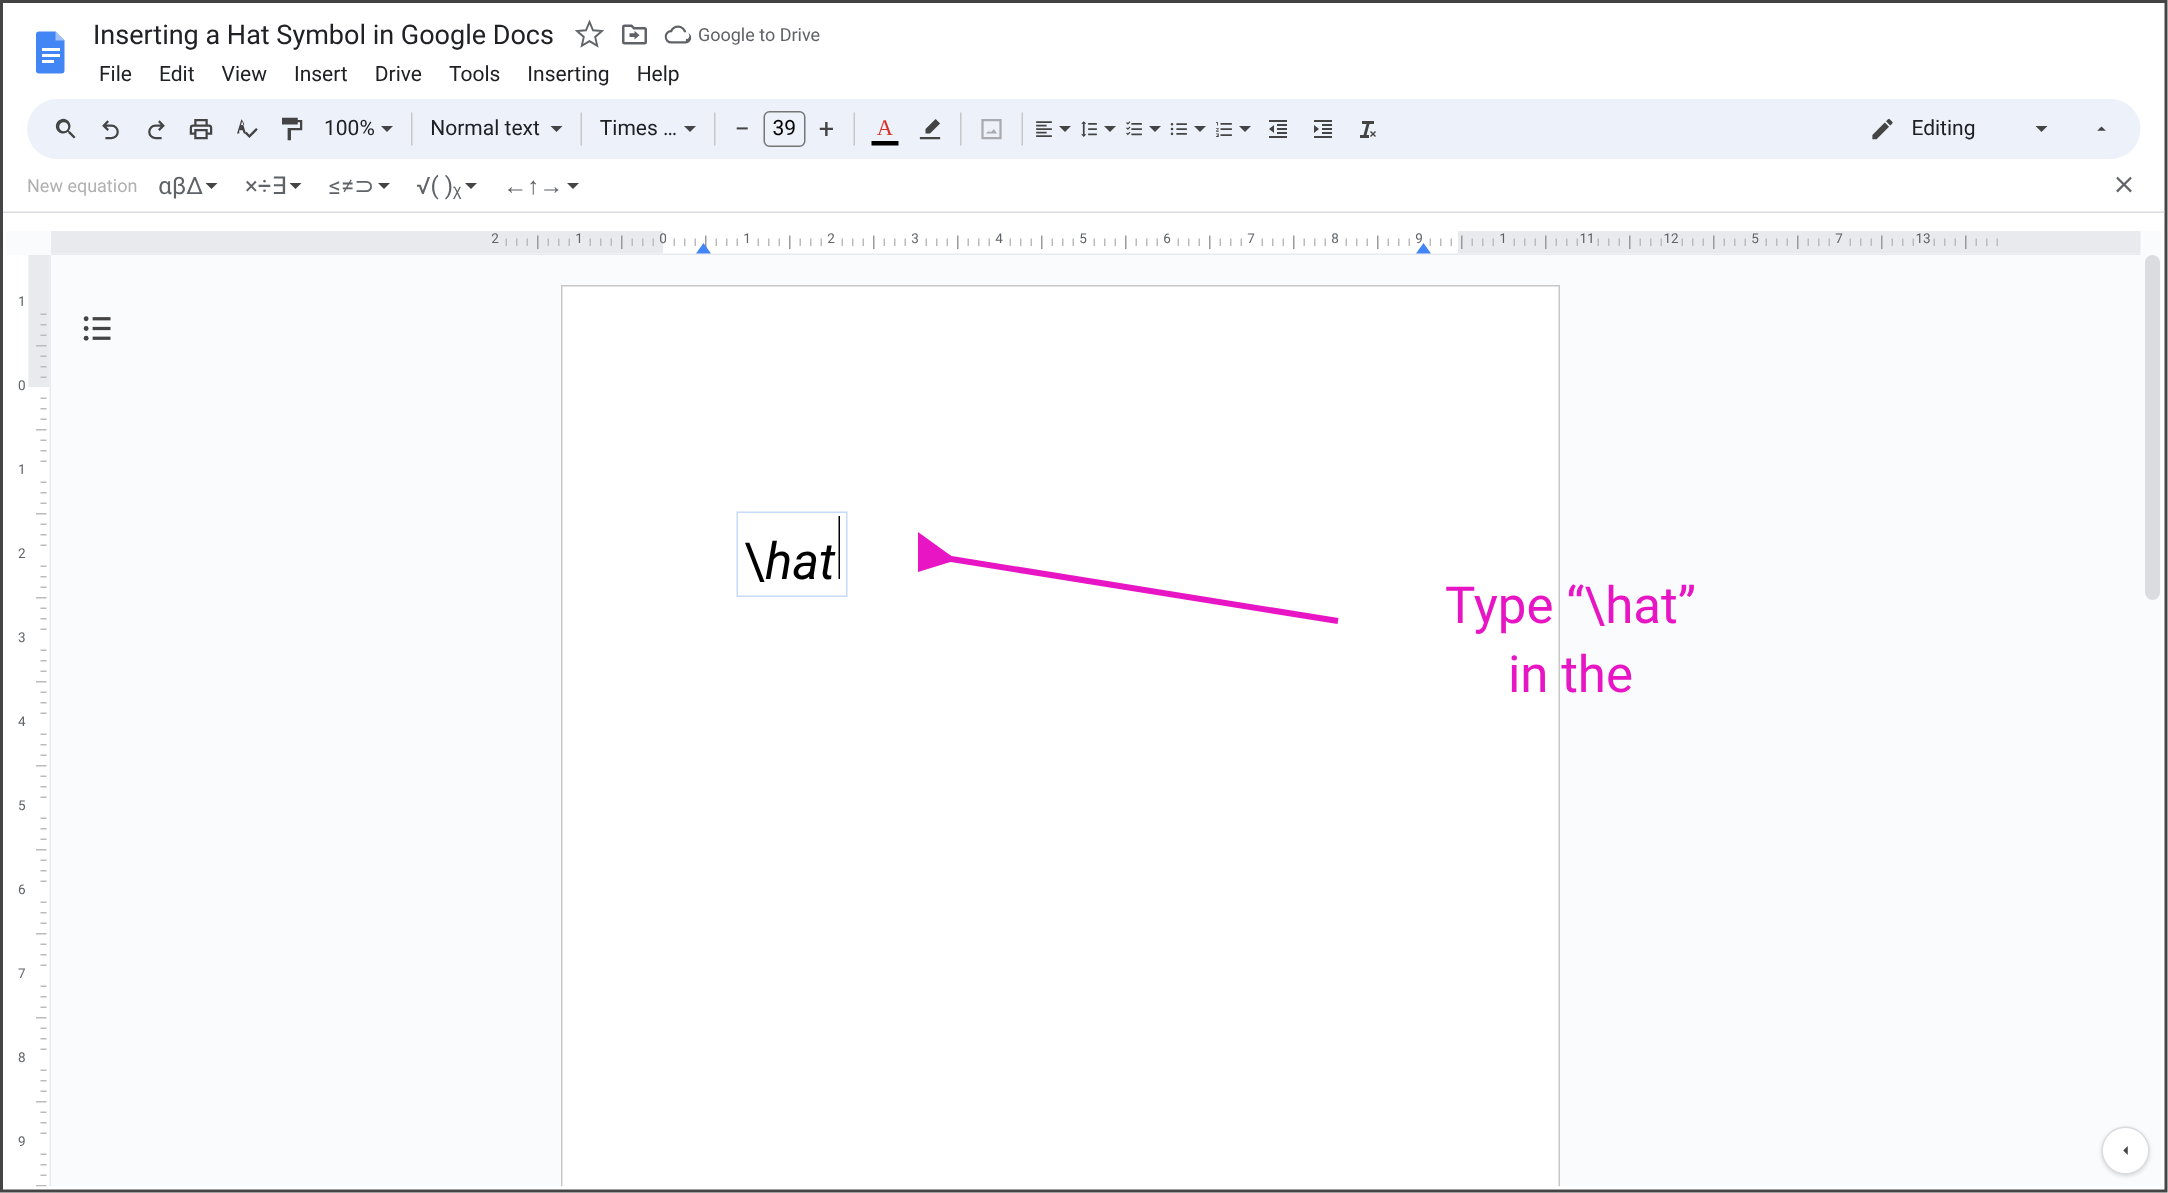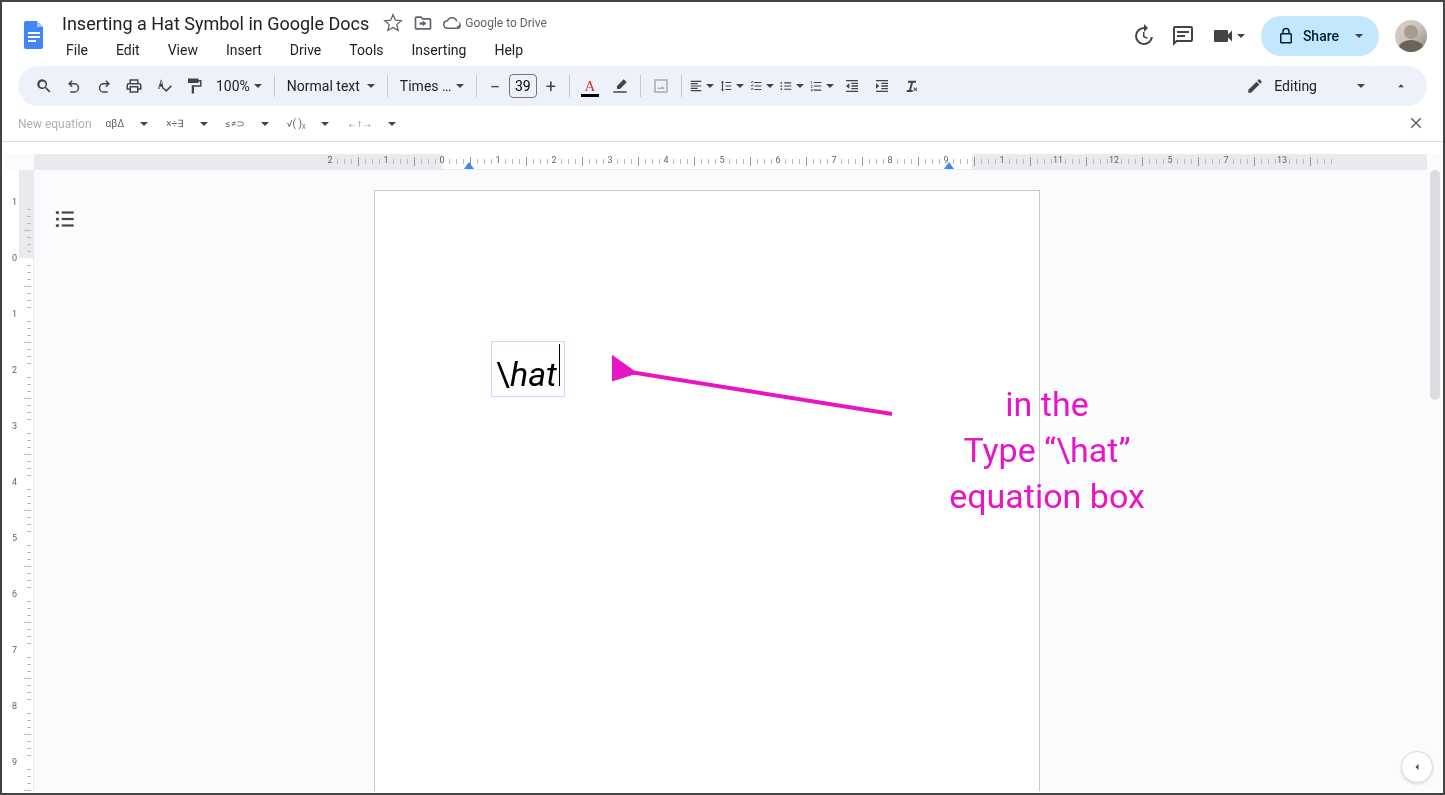--- a/index.html
+++ b/index.html
@@ -4,21 +4,21 @@
 <style>
 *{box-sizing:border-box;margin:0;padding:0;font-family:"Google Sans",Roboto,Arial,sans-serif}
 body{width:1445px;height:795px;overflow:hidden;background:#fff;border:2px solid #444;position:relative}
 #header{height:64px;display:flex;align-items:flex-start;padding:8px 12px 0 12px}
 #logo{width:40px;height:40px;display:flex;align-items:center;justify-content:center;margin-top:4px}
 #titlecol{flex:0 0 auto;margin-left:4px}
 #titlerow{display:flex;align-items:center;gap:10px;height:26px}
 #doctitle{font-size:18px;color:#202124;padding:2px 4px}
 .titleicon{width:20px;height:20px;fill:#5f6368;cursor:pointer}
 #savestatus{font-size:12px;color:#5f6368;display:flex;align-items:center;gap:4px}
-#menurow{display:flex;gap:12px;margin-top:2px}
+#menurow{display:flex;gap:2px;margin-top:2px}
 .menuitem{font-size:14px;color:#202124;padding:4px 8px;border-radius:4px;cursor:pointer}
 #headerright{margin-left:auto;display:flex;align-items:center;gap:16px;margin-top:6px;padding-right:4px}
 .hicon{width:24px;height:24px;fill:#444;cursor:pointer}
 #sharebtn{background:#c2e7ff;border-radius:40px;height:40px;display:flex;align-items:center;padding:0 8px 0 16px;gap:8px;cursor:pointer}
 #sharebtn span{font-size:14px;font-weight:500;color:#001d35}
 #sharedrop{width:24px;display:flex;justify-content:center;border-left:none}
 #avatar{width:32px;height:32px;border-radius:50%;background:linear-gradient(135deg,#d7d2cc 0%,#c9c3bb 50%,#8b8378 100%);cursor:pointer;position:relative;overflow:hidden}
 #avatar::after{content:"";position:absolute;width:14px;height:14px;background:#a89c8e;border-radius:50%;top:5px;left:9px}
 #avatar::before{content:"";position:absolute;width:26px;height:18px;background:#6b6358;border-radius:50% 50% 0 0;bottom:-6px;left:3px}
 #toolbar{margin:0 16px;background:#edf2fa;border-radius:24px;height:40px;display:flex;align-items:center;padding:0 12px;gap:2px}
@@ -28,21 +28,21 @@
 .caret{width:0;height:0;border-left:4px solid transparent;border-right:4px solid transparent;border-top:4px solid #444}
 #fontsize{display:flex;align-items:center;gap:2px}
 #fontsize input{width:28px;height:24px;text-align:center;border:1px solid #747775;border-radius:4px;font-size:14px;background:transparent}
 .fsbtn{width:24px;height:24px;display:flex;align-items:center;justify-content:center;cursor:pointer;font-size:18px;color:#444;border-radius:4px}
 #textcolor{position:relative}
 #textcolor::after{content:"";position:absolute;bottom:3px;left:5px;width:18px;height:3px;background:#000}
 #editing{margin-left:auto;display:flex;align-items:center;gap:10px;padding:0 10px;cursor:pointer}
 #editing span{font-size:14px;color:#202124}
 #collapse{width:28px;height:28px;display:flex;align-items:center;justify-content:center;cursor:pointer;margin-left:10px;fill:#444}
 #eqbar{height:36px;border-bottom:1px solid #dadce0;display:flex;align-items:center;padding:0 16px;gap:10px;font-size:12px;color:#80868b;position:relative}
-#eqbar .eqgrp{display:flex;align-items:center;gap:16px;color:#5f6368;cursor:pointer;font-size:10px;padding:2px 4px}
+#eqbar .eqgrp{display:flex;align-items:center;gap:2px;color:#5f6368;cursor:pointer;font-size:16px;padding:2px 4px}
 #eqclose{position:absolute;right:18px;top:8px;cursor:pointer;fill:#5f6368;width:18px;height:18px}
 #workspace{position:absolute;top:152px;left:2px;right:2px;bottom:2px;background:#f9fbfd;overflow:hidden}
 #hruler{position:absolute;top:0;left:30px;right:14px;height:16px;background:#fff;border-bottom:1px solid #e8eaed;font-size:9px;color:#80868b}
 #hruler .grey{position:absolute;top:0;height:15px;background:#e8eaed}
 .tick{position:absolute;top:1px;font-size:9px;color:#5f6368;transform:translateX(-50%)}
 .tickm{position:absolute;top:5px;width:1px;height:5px;background:#bbb}
 .tickl{position:absolute;top:3px;width:1px;height:9px;background:#999}
 #lind{position:absolute;top:8px;width:0;height:0;border-left:5px solid transparent;border-right:5px solid transparent;border-bottom:7px solid #4285f4;transform:translateX(-50%)}
 #rind{position:absolute;top:8px;width:0;height:0;border-left:5px solid transparent;border-right:5px solid transparent;border-bottom:7px solid #4285f4;transform:translateX(-50%)}
 #vruler{position:absolute;left:0;top:16px;bottom:0;width:30px;background:#fff;border-right:1px solid #e8eaed;font-size:9px;color:#80868b}
@@ -95,46 +95,20 @@
     <div id="menurow">
       <div class="menuitem">File</div>
       <div class="menuitem">Edit</div>
       <div class="menuitem">View</div>
       <div class="menuitem">Insert</div>
       <div class="menuitem">Drive</div>
       <div class="menuitem">Tools</div>
       <div class="menuitem">Inserting</div>
       <div class="menuitem">Help</div>
     </div>
-  </div>
-  <div id="headerright">
-    <svg class="hicon" viewBox="0 0 24 24">
-        <path fill="#444" d="M13 3a9 9 0 1 0 8.94 10H19.9A7 7 0 1 1 13 5v3l4-4-4-4v3zM12 8v5l4 2 .75-1.23L13.5 12V8z"></path>
-      </svg>
-    <svg class="hicon" viewBox="0 0 24 24">
-        <path fill="#444" d="M20 2H4a2 2 0 0 0-2 2v18l4-4h14a2 2 0 0 0 2-2V4a2 2 0 0 0-2-2zm0 14H5.17L4 17.17V4h16z"></path>
-        <rect x="6" y="7" width="12" height="2" fill="#444"></rect>
-        <rect x="6" y="11" width="8" height="2" fill="#444"></rect>
-      </svg>
-    <div style="display:flex;align-items:center;gap:2px">
-      <svg class="hicon" viewBox="0 0 24 24">
-          <path fill="#444" d="M17 10.5V7a1 1 0 0 0-1-1H4a1 1 0 0 0-1 1v10a1 1 0 0 0 1 1h12a1 1 0 0 0 1-1v-3.5l4 4v-11z"></path>
-        </svg>
-      <div class="caret"></div>
-    </div>
-    <div id="sharebtn">
-      <svg width="18" height="18" viewBox="0 0 24 24">
-          <path fill="#001d35" d="M18 8h-1V6a5 5 0 0 0-10 0v2H6a2 2 0 0 0-2 2v10a2 2 0 0 0 2 2h12a2 2 0 0 0 2-2V10a2 2 0 0 0-2-2zM9 6a3 3 0 1 1 6 0v2H9zm9 14H6V10h12z"></path>
-        </svg>
-      <span>Share</span>
-      <div id="sharedrop">
-          <div class="caret"></div>
-        </div>
-    </div>
-    <div id="avatar"></div>
   </div>
 </div>
 
 <div id="toolbar">
   <div class="tbtn">
       <svg width="18" height="18" viewBox="0 0 24 24">
         <path fill="#444" d="M15.5 14h-.79l-.28-.27a6.5 6.5 0 1 0-.7.7l.27.28v.79l5 5L20.49 19zM10 14a4 4 0 1 1 0-8 4 4 0 0 1 0 8z"></path>
       </svg>
     </div>
   <div class="tbtn">
@@ -553,16 +527,15 @@
 
 <svg id="annoarrow" style="left:610px;top:352px;width:300px;height:80px">
   <defs>
       <marker id="ah" markerWidth="12" markerHeight="12" refX="2" refY="5" orient="auto">
         <path d="M10 0 L0 5 L10 10 z" fill="#e815c4"></path>
       </marker>
     </defs>
   <line x1="280" y1="60" x2="18" y2="18" stroke="#e815c4" stroke-width="4" marker-end="url(#ah)"></line>
 </svg>
 <div id="annotation" style="left:880px;top:380px;width:330px">
+  <div>Type “\hat”</div>
   <div>in the</div>
-  <div>Type “\hat”</div>
-  <div>equation box</div>
 </div>
 
 </body></html>

